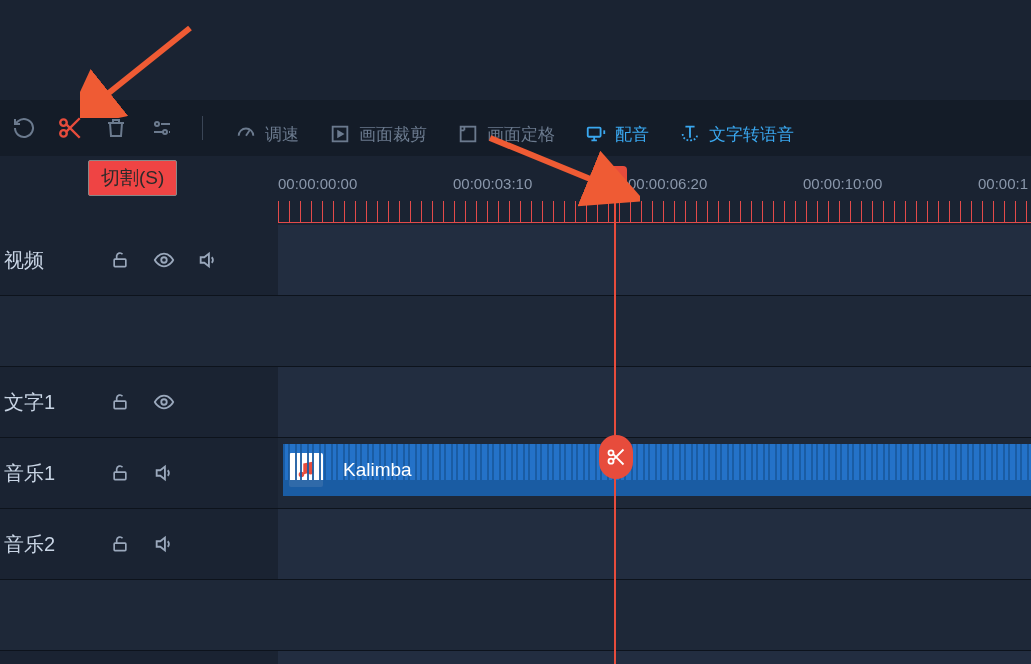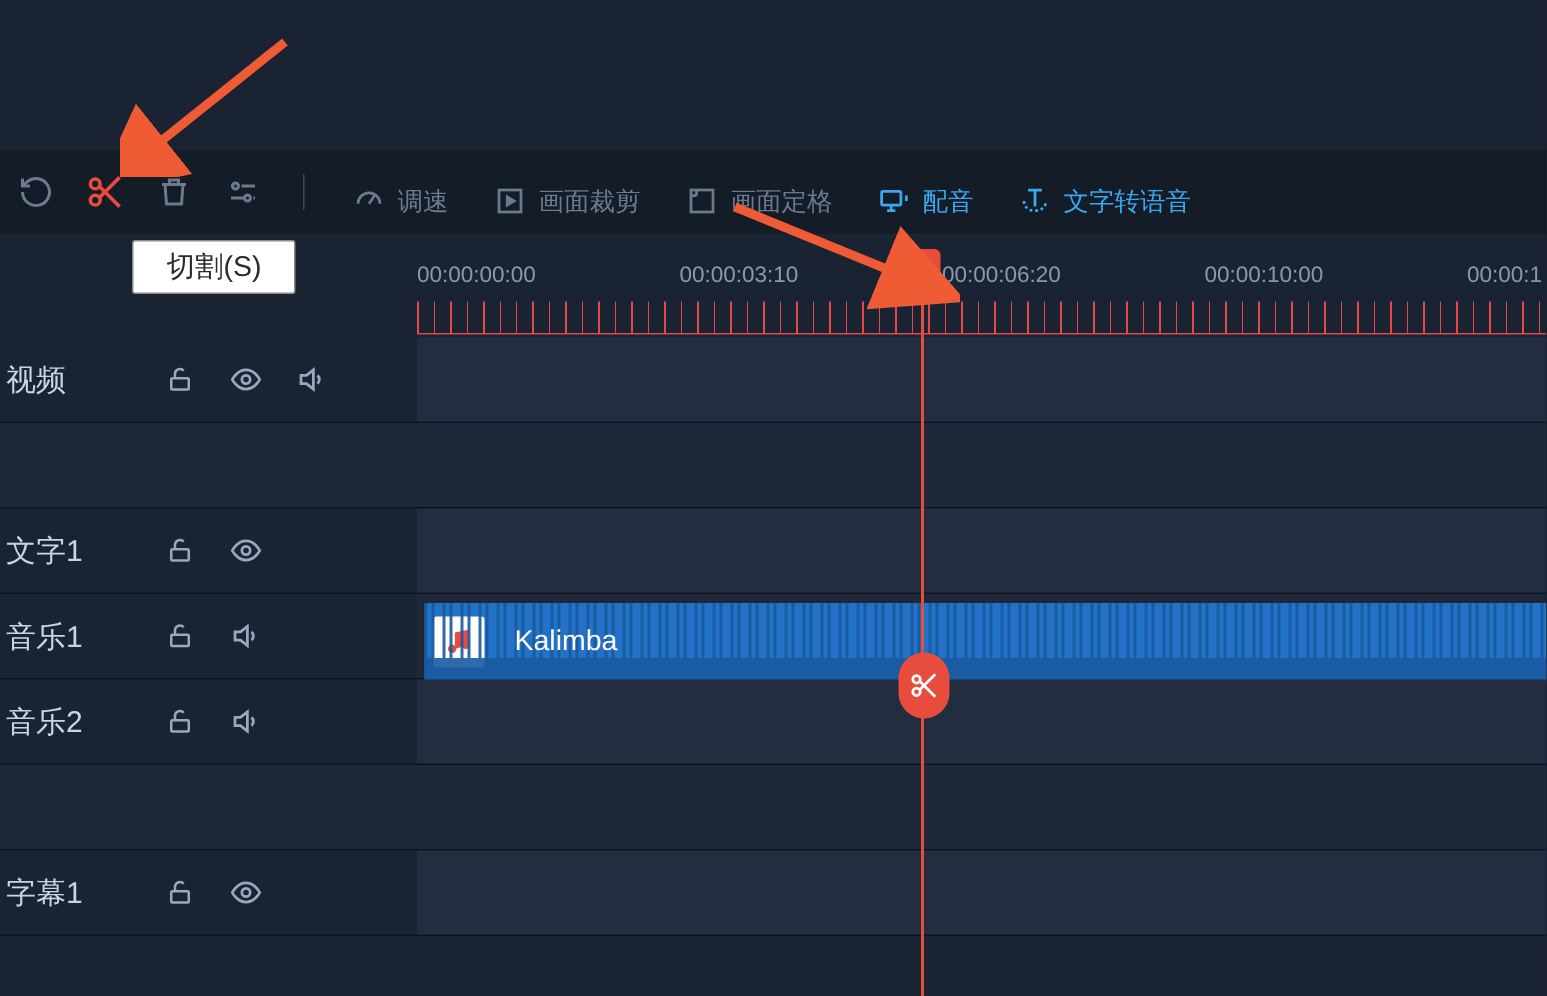--- a/index.html
+++ b/index.html
@@ -55,24 +55,24 @@
     width: 22px;
     height: 22px;
     display: flex;
     align-items: center;
     justify-content: center;
   }
   .tooltip {
     position: absolute;
     top: 160px;
     left: 88px;
-    background: #ffffff;
+    background: #ef4444;
     color: #2a2a2a;
     font-size: 19px;
-    padding: 4px 22px;
+    padding: 4px 12px;
     border: 1px solid #888;
     border-radius: 2px;
     z-index: 50;
   }
   .timeline-ruler {
     position: absolute;
     top: 175px;
     left: 278px;
     right: 0;
     height: 50px;
@@ -97,21 +97,21 @@
     );
     border-bottom: 1px solid #e24a4a;
   }
   .tracks {
     position: absolute;
     top: 225px;
     left: 0;
     right: 0;
   }
   .track-row {
-    height: 57px;
+    height: 71px;
     display: flex;
     border-bottom: 1px solid #0d131c;
   }
   .track-head {
     width: 278px;
     display: flex;
     align-items: center;
     gap: 18px;
     padding-left: 4px;
     background: #1a2332;

